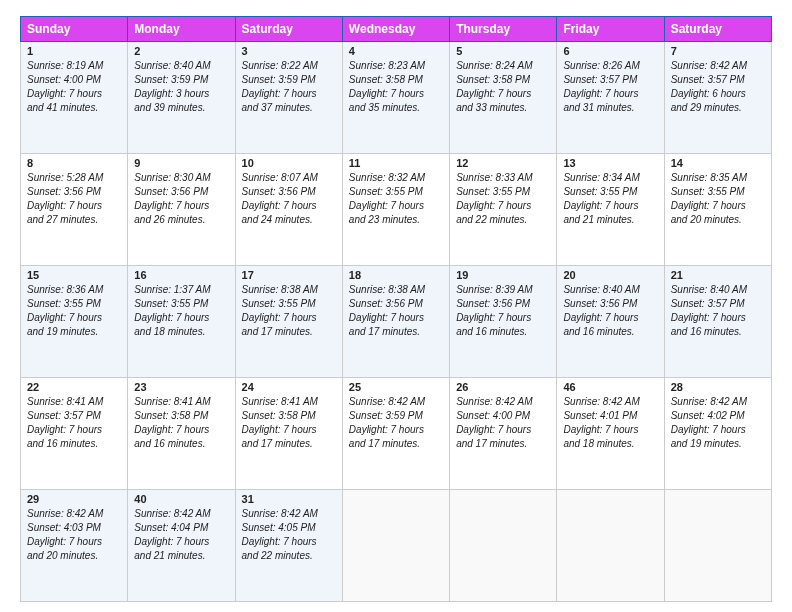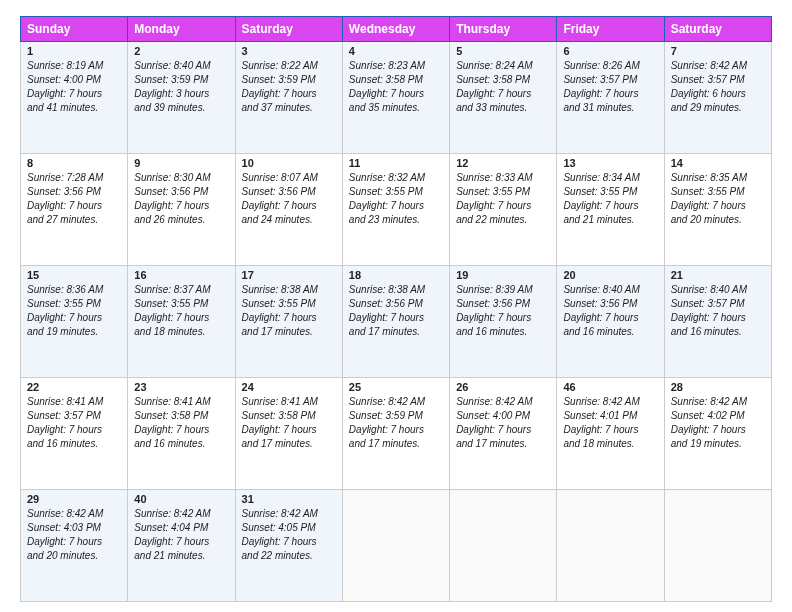--- a/index.html
+++ b/index.html
@@ -159,21 +159,21 @@
   <span>Sunrise: 8:42 AM</span><br>
   <span>Sunset: 3:57 PM</span><br>
   <span>Daylight: 6 hours and 29 minutes.</span>
 </div>
           </td>
         </tr>
         <tr>
           <td>
             <span class="day-num">8</span>
 <div class="day-info">
-  <span>Sunrise: 7:28 AM</span><br>
+  <span>Sunrise: 5:28 AM</span><br>
   <span>Sunset: 3:56 PM</span><br>
   <span>Daylight: 7 hours and 27 minutes.</span>
 </div>
           </td>
           <td>
             <span class="day-num">9</span>
 <div class="day-info">
   <span>Sunrise: 8:30 AM</span><br>
   <span>Sunset: 3:56 PM</span><br>
   <span>Daylight: 7 hours and 26 minutes.</span>
@@ -225,21 +225,21 @@
             <span class="day-num">15</span>
 <div class="day-info">
   <span>Sunrise: 8:36 AM</span><br>
   <span>Sunset: 3:55 PM</span><br>
   <span>Daylight: 7 hours and 19 minutes.</span>
 </div>
           </td>
           <td>
             <span class="day-num">16</span>
 <div class="day-info">
-  <span>Sunrise: 8:37 AM</span><br>
+  <span>Sunrise: 1:37 AM</span><br>
   <span>Sunset: 3:55 PM</span><br>
   <span>Daylight: 7 hours and 18 minutes.</span>
 </div>
           </td>
           <td>
             <span class="day-num">17</span>
 <div class="day-info">
   <span>Sunrise: 8:38 AM</span><br>
   <span>Sunset: 3:55 PM</span><br>
   <span>Daylight: 7 hours and 17 minutes.</span>

